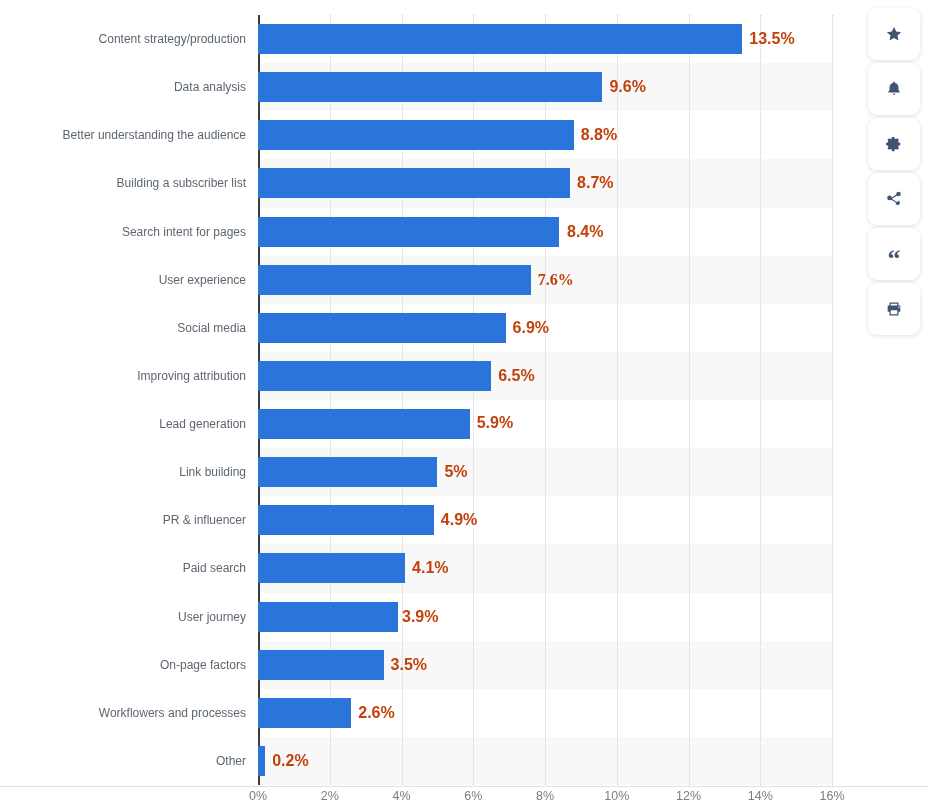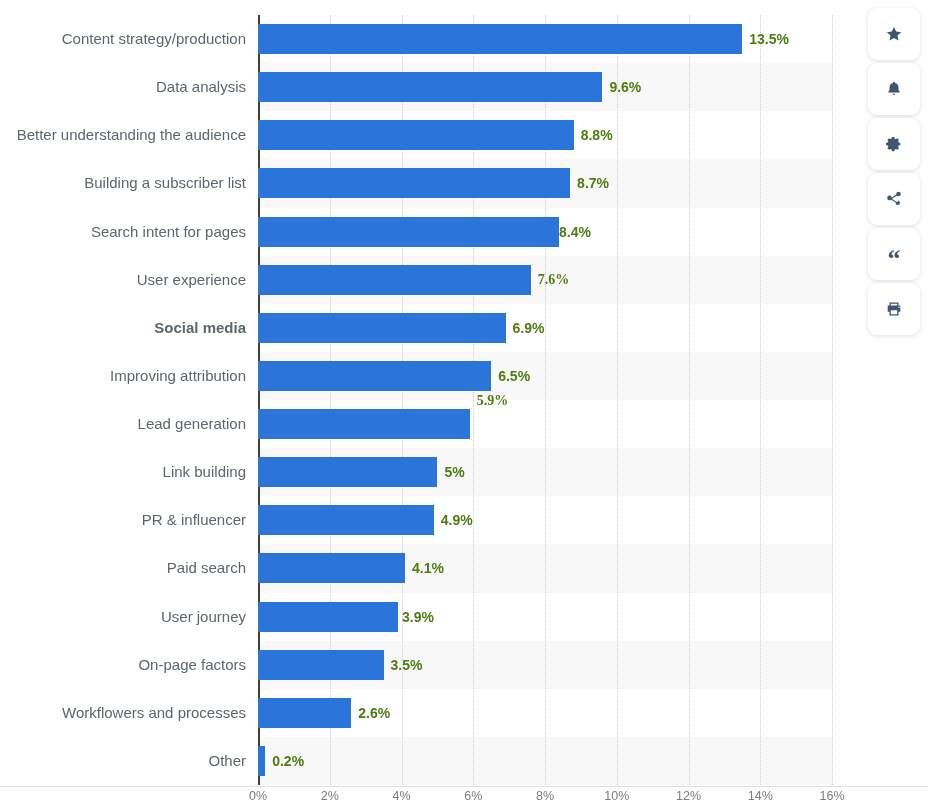--- a/index.html
+++ b/index.html
@@ -77,43 +77,43 @@
   .bar {
     position: absolute;
     left: 0;
     height: 30px;
     background: #2a74da;
   }
   .bar-value {
     position: absolute;
     height: 30px;
     line-height: 30px;
-    font-size: 14px;
+    font-size: 16px;
     font-weight: bold;
-    color: #4d7c0f;
+    color: #c2410c;
     white-space: nowrap;
     padding-left: 7px;
   }
 
   
   .cat-labels {
     position: absolute;
     left: 0;
     top: 15px;
     width: 246px;
     height: 770px;
   }
   .cat-label {
     position: absolute;
     right: 0;
     width: 246px;
     height: 30px;
     line-height: 30px;
     text-align: right;
-    font-size: 15px;
+    font-size: 12px;
     color: #5c6670;
     white-space: nowrap;
   }
 
   
   .xaxis {
     position: absolute;
     left: 258px;
     top: 789px;
     width: 574px;
@@ -168,21 +168,21 @@
 
 <div id="chart-root">
 
   <div class="cat-labels">
       <div class="cat-label" style="top: 9.0625px;">Content strategy/production</div>
       <div class="cat-label" style="top: 57.1875px;">Data analysis</div>
       <div class="cat-label" style="top: 105.312px;">Better understanding the audience</div>
       <div class="cat-label" style="top: 153.438px;">Building a subscriber list</div>
       <div class="cat-label" style="top: 201.562px;">Search intent for pages</div>
       <div class="cat-label" style="top: 249.688px;">User experience</div>
-      <div class="cat-label" style="top: 297.812px; font-weight: bold;">Social media</div>
+      <div class="cat-label" style="top: 297.812px;">Social media</div>
       <div class="cat-label" style="top: 345.938px;">Improving attribution</div>
       <div class="cat-label" style="top: 394.062px;">Lead generation</div>
       <div class="cat-label" style="top: 442.188px;">Link building</div>
       <div class="cat-label" style="top: 490.312px;">PR &amp; influencer</div>
       <div class="cat-label" style="top: 538.438px; padding-left: 18px;">Paid search</div>
       <div class="cat-label" style="top: 586.562px;">User journey</div>
       <div class="cat-label" style="top: 634.688px;">On-page factors</div>
       <div class="cat-label" style="top: 682.812px;">Workflowers and processes</div>
       <div class="cat-label" style="top: 730.938px;">Other</div>
     </div>
@@ -212,29 +212,29 @@
     <div class="bars-layer">
         <div class="bar" title="Content strategy/production 13.5%" style="top: 9.0625px; width: 484.312px; background: rgb(42, 116, 218);"></div>
         <div class="bar-value" style="top: 9.0625px; left: 484.312px;">13.5%</div>
         <div class="bar" title="Data analysis 9.6%" style="top: 57.1875px; width: 344.4px; background: rgb(42, 116, 218);"></div>
         <div class="bar-value" style="top: 57.1875px; left: 344.4px;">9.6%</div>
         <div class="bar" title="Better understanding the audience 8.8%" style="top: 105.312px; width: 315.7px; background: rgb(42, 116, 218);"></div>
         <div class="bar-value" style="top: 105.312px; left: 315.7px;">8.8%</div>
         <div class="bar" title="Building a subscriber list 8.7%" style="top: 153.438px; width: 312.112px; background: rgb(42, 116, 218);"></div>
         <div class="bar-value" style="top: 153.438px; left: 312.112px;">8.7%</div>
         <div class="bar" title="Search intent for pages 8.4%" style="top: 201.562px; width: 301.35px; background: rgb(42, 116, 218);"></div>
-        <div class="bar-value" style="top: 201.562px; left: 294px;">8.4%</div>
+        <div class="bar-value" style="top: 201.562px; left: 302px;">8.4%</div>
         <div class="bar" title="User experience 7.6%" style="top: 249.688px; width: 272.65px; background: rgb(42, 116, 218);"></div>
         <div class="bar-value" style="top: 249.688px; left: 272.65px; font-family: Liberation Serif, serif;">7.6%</div>
         <div class="bar" title="Social media 6.9%" style="top: 297.812px; width: 247.537px; background: rgb(42, 116, 218);"></div>
         <div class="bar-value" style="top: 297.812px; left: 247.537px;">6.9%</div>
         <div class="bar" title="Improving attribution 6.5%" style="top: 345.938px; width: 233.188px; background: rgb(42, 116, 218);"></div>
         <div class="bar-value" style="top: 345.938px; left: 233.188px;">6.5%</div>
         <div class="bar" title="Lead generation 5.9%" style="top: 394.062px; width: 211.662px; background: rgb(42, 116, 218);"></div>
-        <div class="bar-value" style="top: 371px; left: 211.662px; font-family: Liberation Serif, serif;">5.9%</div>
+        <div class="bar-value" style="top: 393px; left: 211.662px;">5.9%</div>
         <div class="bar" title="Link building 5%" style="top: 442.188px; width: 179.375px; background: rgb(42, 116, 218);"></div>
         <div class="bar-value" style="top: 442.188px; left: 179.375px;">5%</div>
         <div class="bar" title="PR &amp; influencer 4.9%" style="top: 490.312px; width: 175.787px; background: rgb(42, 116, 218);"></div>
         <div class="bar-value" style="top: 490.312px; left: 175.787px;">4.9%</div>
         <div class="bar" title="Paid search 4.1%" style="top: 538.438px; width: 147.087px; background: rgb(42, 116, 218);"></div>
         <div class="bar-value" style="top: 538.438px; left: 147.087px;">4.1%</div>
         <div class="bar" title="User journey 3.9%" style="top: 586.562px; width: 139.912px; background: rgb(42, 116, 218);"></div>
         <div class="bar-value" style="top: 586.562px; left: 137px;">3.9%</div>
         <div class="bar" title="On-page factors 3.5%" style="top: 634.688px; width: 125.562px; background: rgb(42, 116, 218);"></div>
         <div class="bar-value" style="top: 634.688px; left: 125.562px;">3.5%</div>

